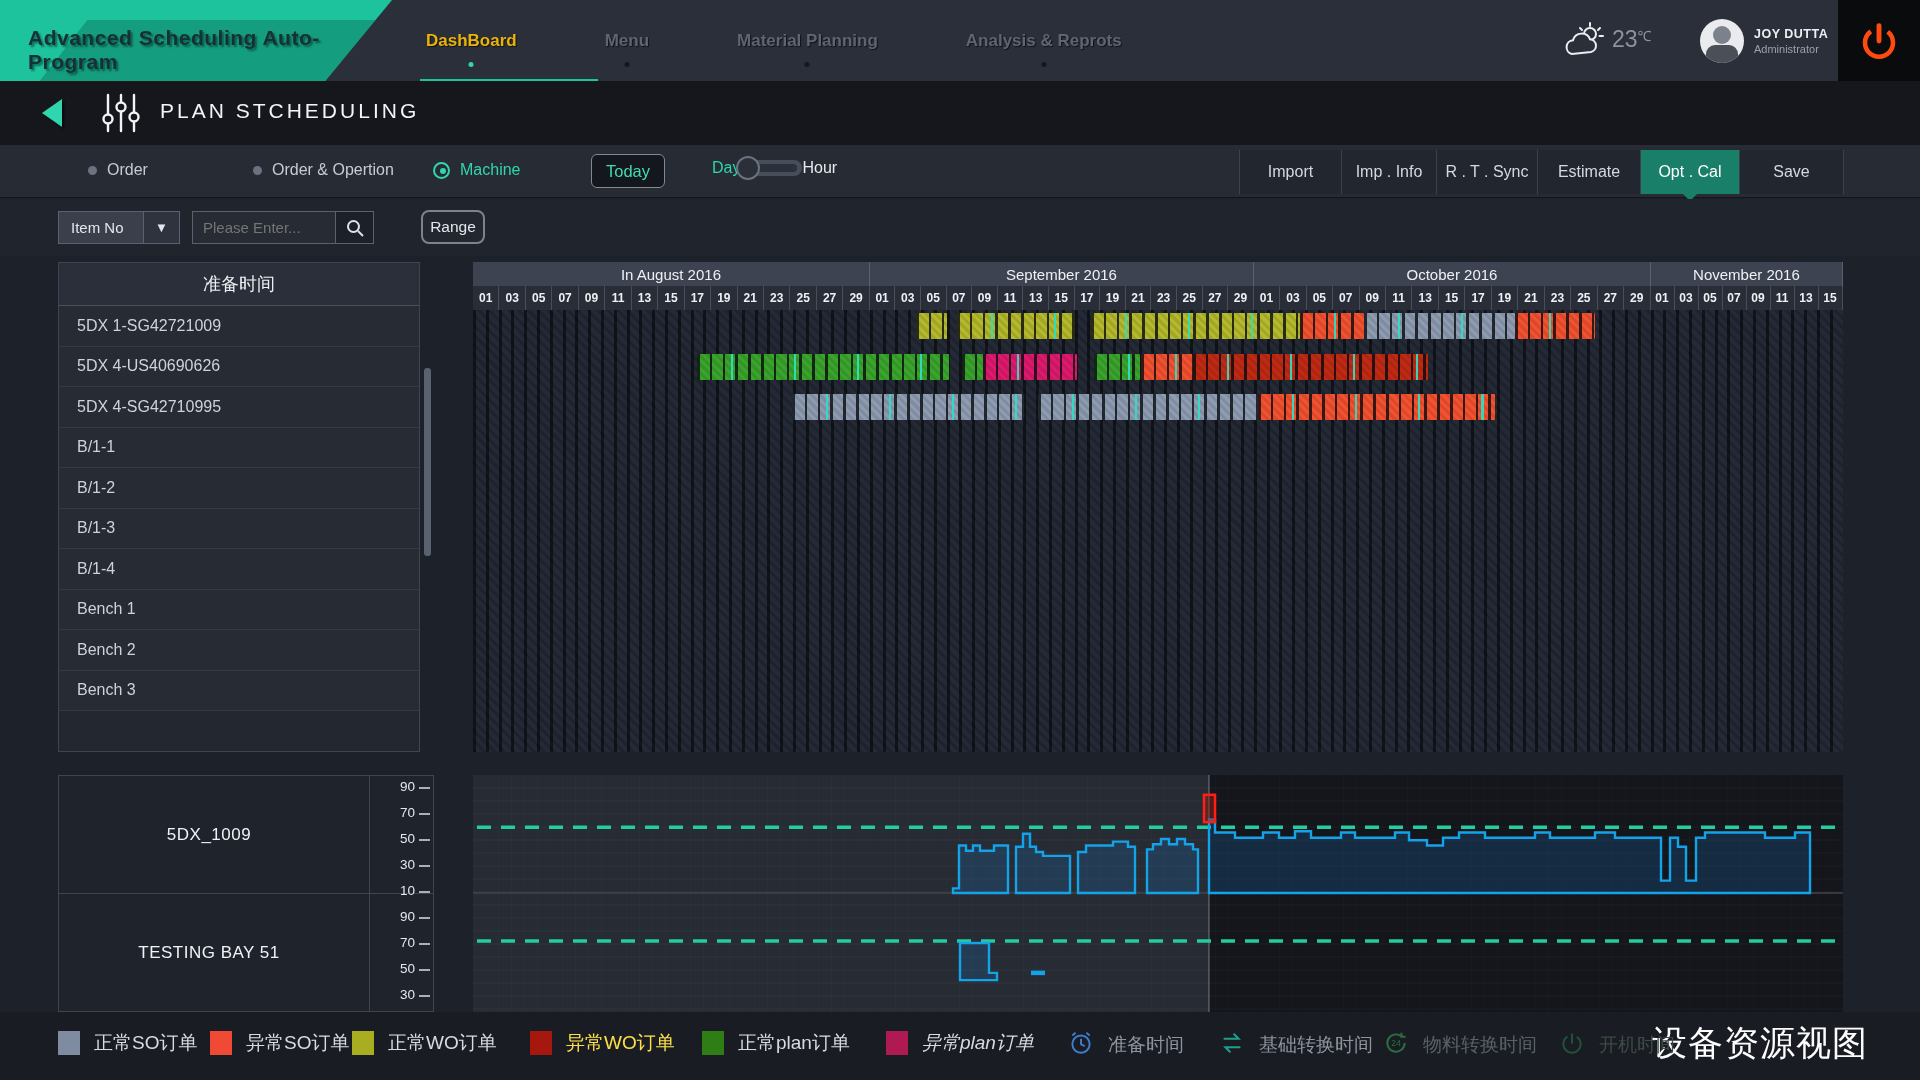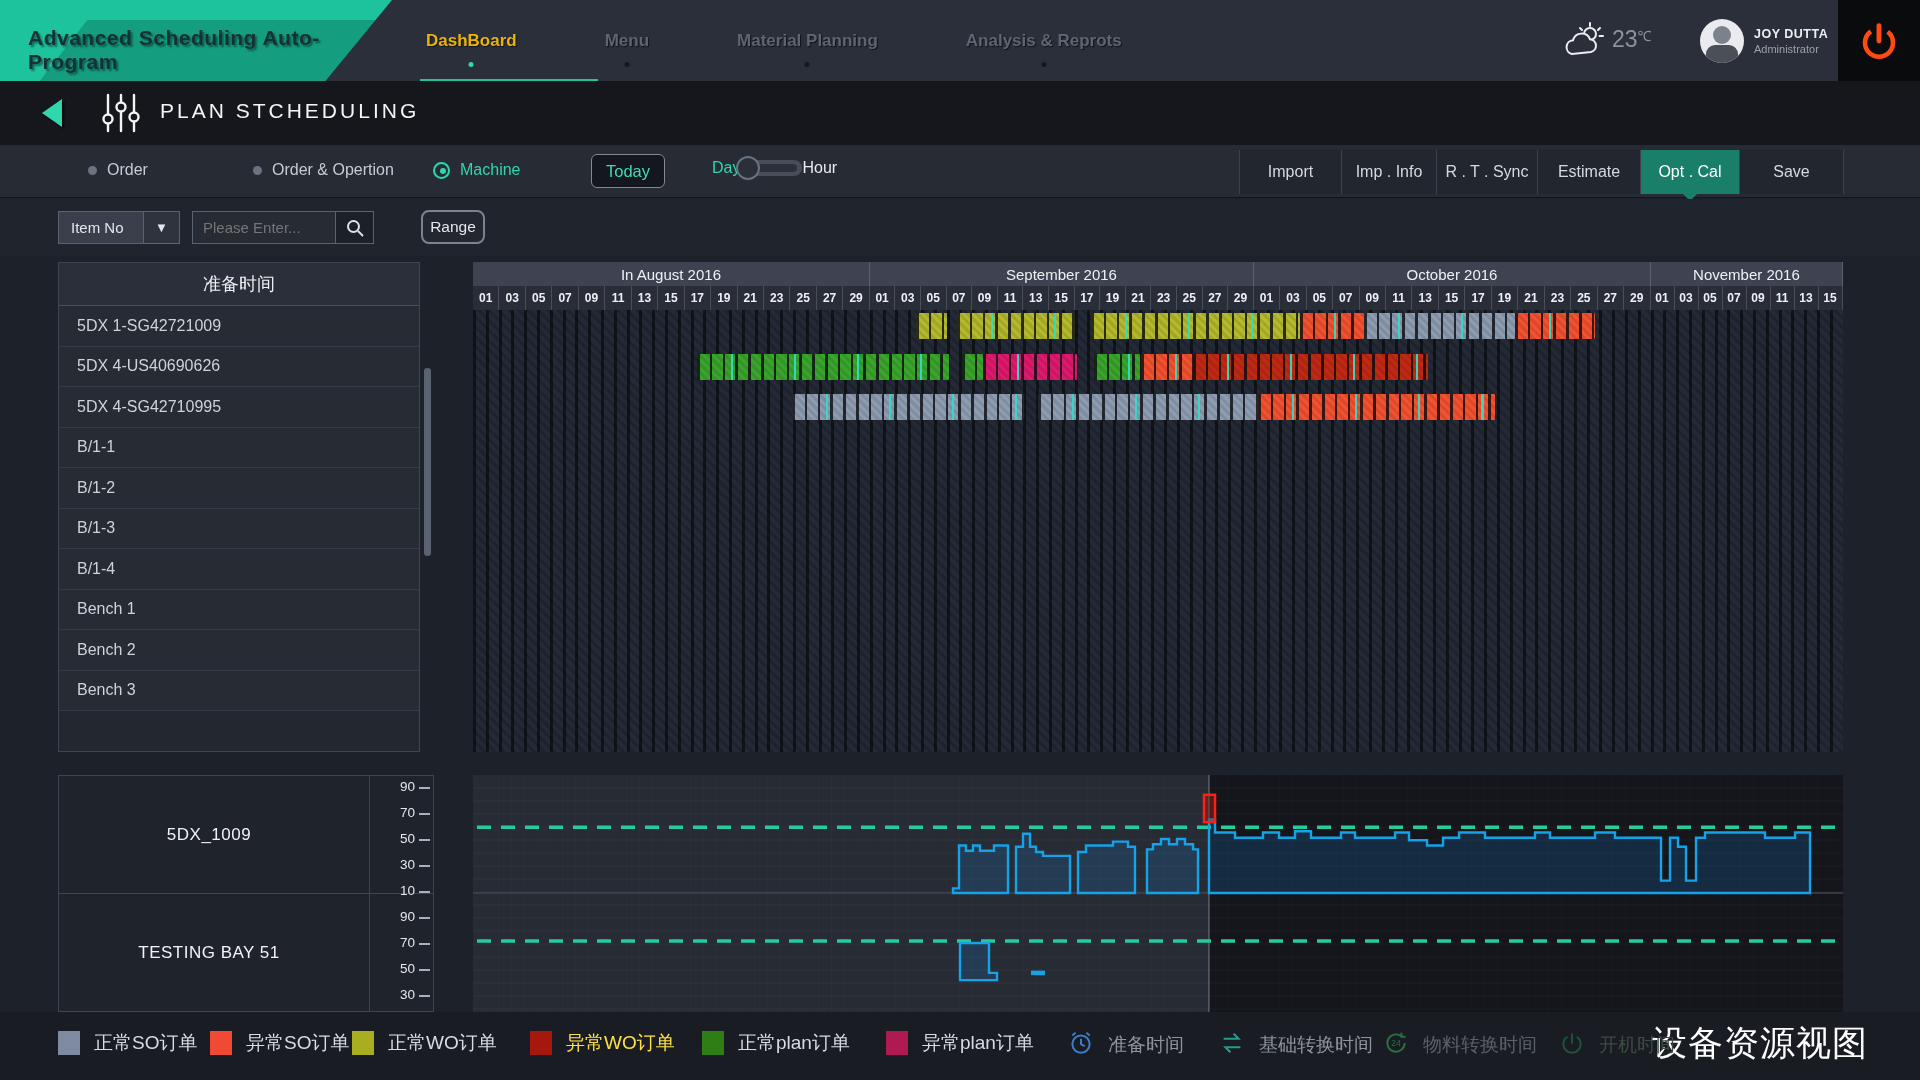--- a/index.html
+++ b/index.html
@@ -516,21 +516,21 @@
         <span class="lg-tx" style="color: rgb(215, 219, 226);">正常WO订单</span>
       </div>
       <div class="lg-item" style="left: 530px;">
         <div class="lg-sw" style="background: rgb(166, 23, 14);"></div>
         <span class="lg-tx" style="color: #fde047;">异常WO订单</span>
       </div>
       <div class="lg-item" style="left: 702px;">
         <div class="lg-sw" style="background: rgb(47, 125, 21);"></div>
         <span class="lg-tx" style="color: rgb(215, 219, 226);">正常plan订单</span>
       </div>
-      <div class="lg-item" style="left: 886px;">
+      <div class="lg-item" style="left: 886px; font-style: italic;">
         <div class="lg-sw" style="background: rgb(176, 26, 82);"></div>
         <span class="lg-tx" style="color: rgb(215, 219, 226);">异常plan订单</span>
       </div>
       <div class="lg-item" style="left: 1068px;">
         <div class="lg-ic"><svg width="26" height="26" viewBox="0 0 24 24" fill="none" stroke="#3e7ccc" stroke-width="1.8">
       <circle cx="12" cy="13" r="8"></circle>
             <path d="M12 8v5l3.5 2"></path>
             <path d="M4 5l3-2.5M20 5l-3-2.5"></path>
           </svg></div>
         <span class="lg-tx" style="color: rgb(142, 148, 158);">准备时间</span>

